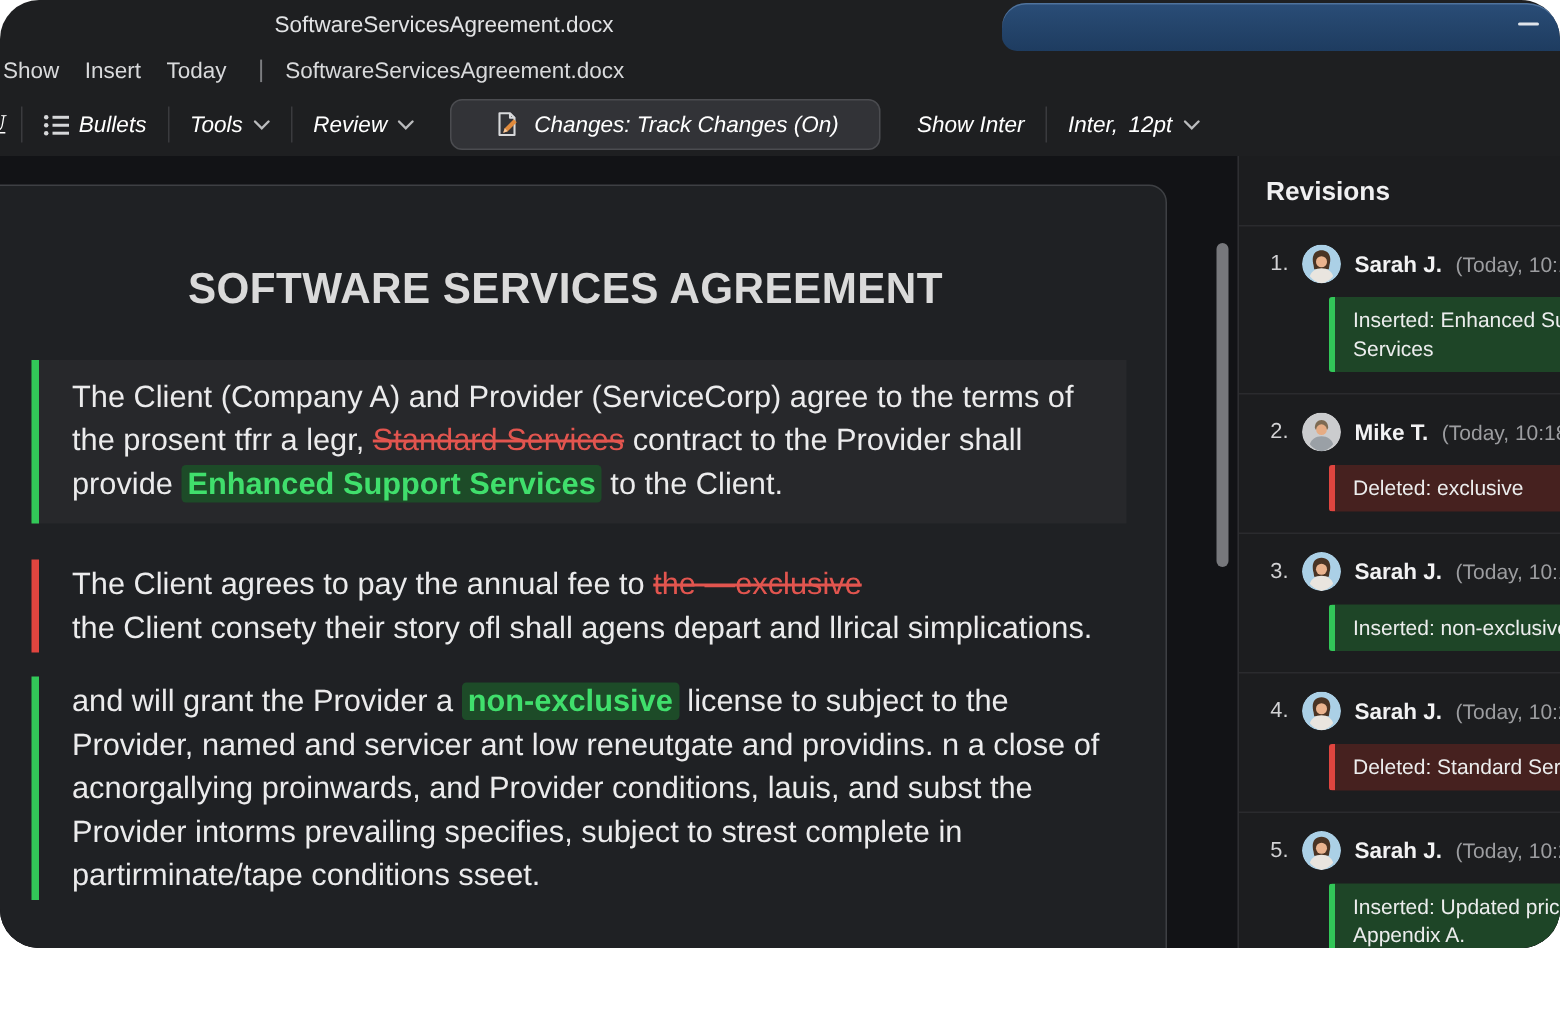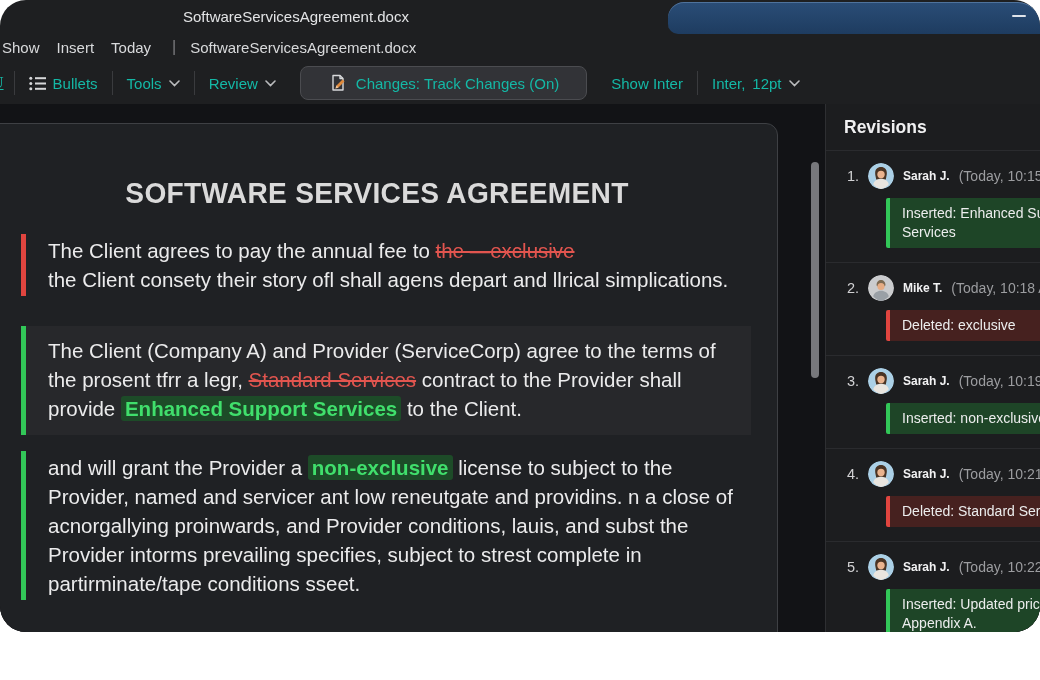--- a/index.html
+++ b/index.html
@@ -15,22 +15,22 @@
   .minimize-glyph{position:absolute;right:14px;top:13px;width:14px;height:2px;background:#dfe4ea;border-radius:1px;}
 
   
   .menubar{display:flex;align-items:center;height:30px;padding-left:2px;font-size:15px;color:#d9dadc;}
   .menu-item{padding:0 17px 0 0;cursor:default;}
   .menu-item:first-child{padding-left:0;}
   .menu-sep{color:#7c7d80;padding:0 14px 0 4px;font-size:16px;}
   .menu-docname{color:#d9dadc;}
 
   
-  .toolbar{display:flex;align-items:center;height:42px;font-size:15px;color:#14b8a6;
-           border-bottom:1px solid #0d0e10;}
+  .toolbar{display:flex;align-items:center;height:42px;font-size:15px;color:#ffffff;
+           border-bottom:1px solid #0d0e10;font-style:italic;}
   .tb-item{display:flex;align-items:center;gap:7px;padding:0 14px;white-space:nowrap;}
   .tb-underline{margin-left:-8px;padding:0 10px 0 0;font-size:16px;text-decoration:underline;font-family:"Liberation Serif",serif;}
   .tb-divider{width:1px;height:24px;background:#3a3b3e;}
   .tb-btn{display:flex;align-items:center;gap:8px;background:#323337;border:1px solid #4b4c50;
           border-radius:8px;padding:6px 27px;margin:0 10px;}
   .chev{display:inline-block;}
   .icon-svg{display:block;}
 
   
   .content{position:absolute;left:0;top:104px;right:0;bottom:0;background:#121316;}
@@ -54,21 +54,21 @@
 
   
   .panel{position:absolute;left:825px;top:0;bottom:0;width:260px;background:#1c1d1f;
          border-left:1px solid #2e2f32;}
   .panel-header{font-size:17.5px;font-weight:bold;color:#f0f0f1;padding:13px 0 12px 18px;
                 border-bottom:1px solid #2a2b2e;}
   .rev-entry{padding:12px 0 14px 18px;border-bottom:1px solid #2a2b2e;}
   .rev-head{display:flex;align-items:center;gap:9px;white-space:nowrap;}
   .rev-num{font-size:14.5px;color:#d2d2d4;min-width:15px;text-align:right;}
   .avatar{width:26px;height:26px;border-radius:50%;overflow:hidden;flex:0 0 26px;}
-  .rev-name{font-size:12px;font-weight:bold;color:#f2f2f3;}
+  .rev-name{font-size:15px;font-weight:bold;color:#f2f2f3;}
   .rev-time{font-size:14px;color:#9c9da0;}
   .rev-body{margin:9px 0 0 42px;font-size:14px;line-height:19px;color:#eceded;width:205px;
             padding:6px 10px 6px 12px;border-left:4px solid transparent;border-radius:2px;}
   .rev-body.insert{background:var(--ins-box);border-left-color:var(--green);}
   .rev-body.delete{background:var(--del-box);border-left-color:var(--red);}
 </style>
 </head>
 <body>
 
 <div class="window">
@@ -146,22 +146,22 @@
           </svg>
       </span>
     </span>
   </div>
 
   <div class="content">
 
     <div class="doc">
       <h1 class="doc-title">SOFTWARE SERVICES AGREEMENT</h1>
       <div id="doc-body">
+          <div class="para accent-green shaded"><span>The Client (Company A) and Provider (ServiceCorp) agree to the terms of the prosent tfrr a legr, </span><span class="run-strike">Standard Services</span><span> contract to the Provider shall provide </span><span class="run-insert">Enhanced Support Services</span><span> to the Client.</span></div>
           <div class="para accent-red"><span>The Client agrees to pay the annual fee to </span><span class="run-strike">the —exclusive</span><br><span>the Client consety their story ofl shall agens depart and llrical simplications.</span></div>
-          <div class="para accent-green shaded"><span>The Client (Company A) and Provider (ServiceCorp) agree to the terms of the prosent tfrr a legr, </span><span class="run-strike">Standard Services</span><span> contract to the Provider shall provide </span><span class="run-insert">Enhanced Support Services</span><span> to the Client.</span></div>
           <div class="para accent-green"><span>and will grant the Provider a </span><span class="run-insert">non-exclusive</span><span> license to subject to the Provider, named and servicer ant low reneutgate and providins. n a close of acnorgallying proinwards, and Provider conditions, lauis, and subst the Provider intorms prevailing specifies, subject to strest complete in partirminate/tape conditions sseet.</span></div>
         </div>
     </div>
 
     <div class="scroll-thumb"></div>
 
     <div class="panel">
       <div class="panel-header">Revisions</div>
       <div id="rev-list">
           <div class="rev-entry">

